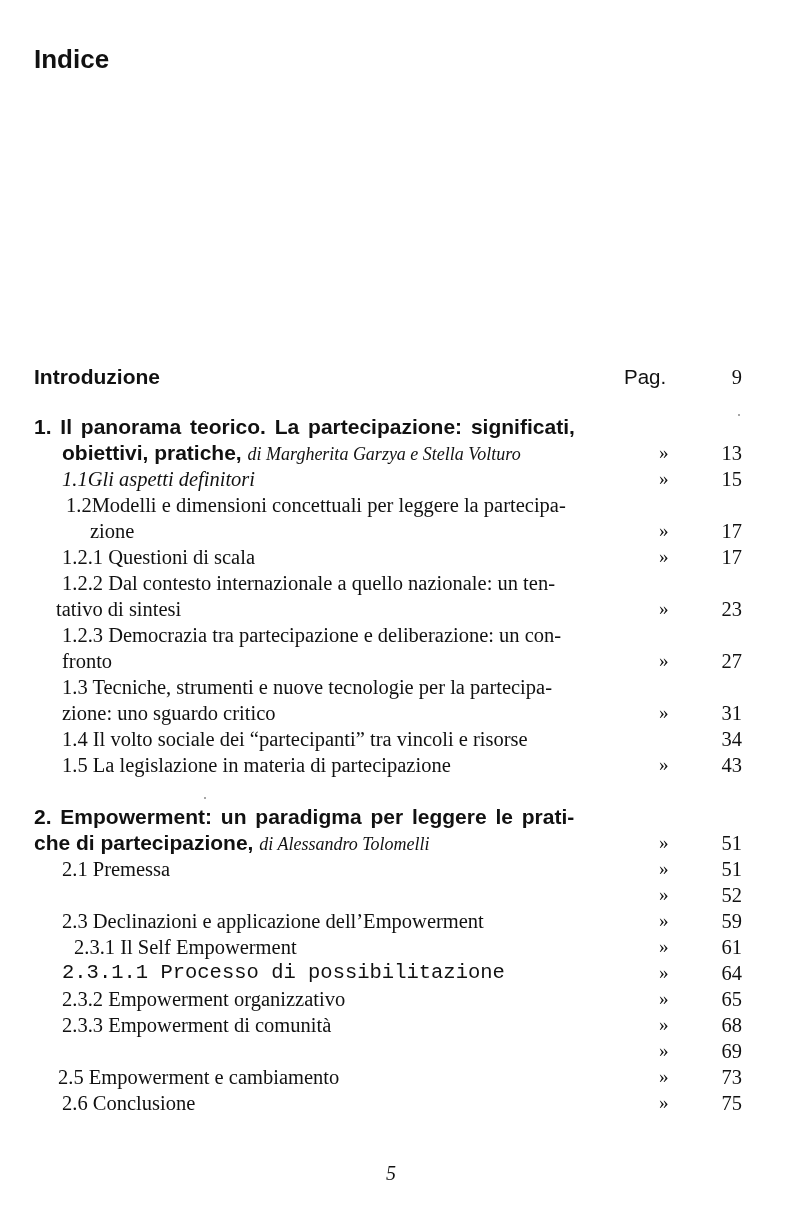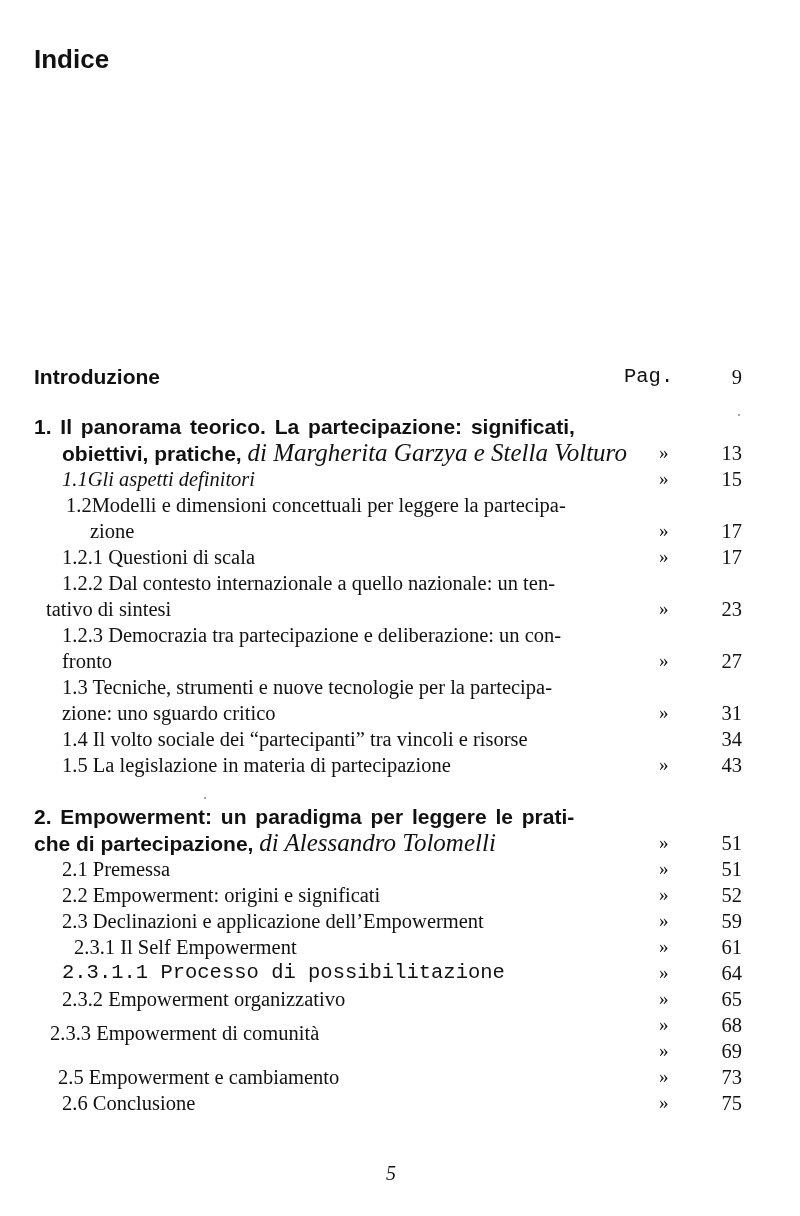--- a/index.html
+++ b/index.html
@@ -14,22 +14,22 @@
       font-weight: bold; font-size: 26px; letter-spacing: 0px;
     }
     .toc { position: absolute; left: 34px; top: 364px; width: 720px; }
     .row { position: relative; height: 26px; line-height: 26px; font-size: 20.5px; }
     .row .txt { position: absolute; left: 0; white-space: nowrap; }
     .row .marker { position: absolute; left: 625px; width: 20px; text-align: left; font-size: 19px; }
     .row .num { position: absolute; right: 12px; text-align: right; }
     .row.head { font-family: "Liberation Sans", sans-serif; font-weight: bold; font-size: 21px; }
     .row.head .pg { font-family: "Liberation Serif", serif; font-weight: normal; font-size: 20.5px; }
     .row.head .pg.marker { font-size: 19px; }
-    .pag-label { position: absolute; left: 590px; font-family: Liberation Mono, monospace; font-weight: normal; font-size: 20.5px; }
-    .author { font-family: "Liberation Serif", serif; font-style: italic; font-weight: normal; font-size: 25px; }
+    .pag-label { position: absolute; left: 590px; font-family: Liberation Sans, sans-serif; font-weight: normal; font-size: 20.5px; }
+    .author { font-family: "Liberation Serif", serif; font-style: italic; font-weight: normal; font-size: 18px; }
     .footer-page {
       position: absolute; left: 386px; top: 1162px;
       font-family: "Liberation Serif", serif; font-style: italic; font-size: 20px;
     }
     .speck { position: absolute; width: 2px; height: 2px; background: #888; border-radius: 1px; }
   </style>
 </head>
 <body>
 
 <div class="page-title">Indice</div>
@@ -69,21 +69,21 @@
         </div>
         <div class="row">
           <span class="txt" style="left: 28px;">1.2.1 Questioni di scala</span>
           <span class="marker">»</span>
           <span class="num">17</span>
         </div>
         <div class="row">
           <span class="txt" style="left: 28px;">1.2.2 Dal contesto internazionale a quello nazionale: un ten-</span>
         </div>
         <div class="row">
-          <span class="txt" style="left: 12px;">tativo di sintesi</span>
+          <span class="txt" style="left: 22px;">tativo di sintesi</span>
           <span class="marker">»</span>
           <span class="num">23</span>
         </div>
         <div class="row">
           <span class="txt" style="left: 28px;">1.2.3 Democrazia tra partecipazione e deliberazione: un con-</span>
         </div>
         <div class="row">
           <span class="txt" style="left: 28px;">fronto</span>
           <span class="marker">»</span>
           <span class="num">27</span>
@@ -120,21 +120,20 @@
       <span class="marker pg">»</span>
       <span class="num pg">51</span>
     </div>
     <div id="ch1-sections">
         <div class="row">
           <span class="txt" style="left: 28px;">2.1 Premessa</span>
           <span class="marker">»</span>
           <span class="num">51</span>
         </div>
         <div class="row">
-          <span class="txt" style="left: 28px;">2.2 Empowerment: origini e significati</span>
           <span class="marker">»</span>
           <span class="num">52</span>
         </div>
         <div class="row">
           <span class="txt" style="left: 28px;">2.3 Declinazioni e applicazione dell’Empowerment</span>
           <span class="marker">»</span>
           <span class="num">59</span>
         </div>
         <div class="row">
           <span class="txt" style="left: 40px;">2.3.1 Il Self Empowerment</span>
@@ -145,21 +144,21 @@
           <span class="txt" style="left: 28px; font-family: Liberation Mono, monospace;">2.3.1.1 Processo di possibilitazione</span>
           <span class="marker">»</span>
           <span class="num">64</span>
         </div>
         <div class="row">
           <span class="txt" style="left: 28px;">2.3.2 Empowerment organizzativo</span>
           <span class="marker">»</span>
           <span class="num">65</span>
         </div>
         <div class="row">
-          <span class="txt" style="left: 16px; margin-top: 8px;">2.3.3 Empowerment di comunità</span>
+          <span class="txt" style="left: 28px;">2.3.3 Empowerment di comunità</span>
           <span class="marker">»</span>
           <span class="num">68</span>
         </div>
         <div class="row">
           <span class="marker">»</span>
           <span class="num">69</span>
         </div>
         <div class="row">
           <span class="txt" style="left: 24px;">2.5 Empowerment e cambiamento</span>
           <span class="marker">»</span>

